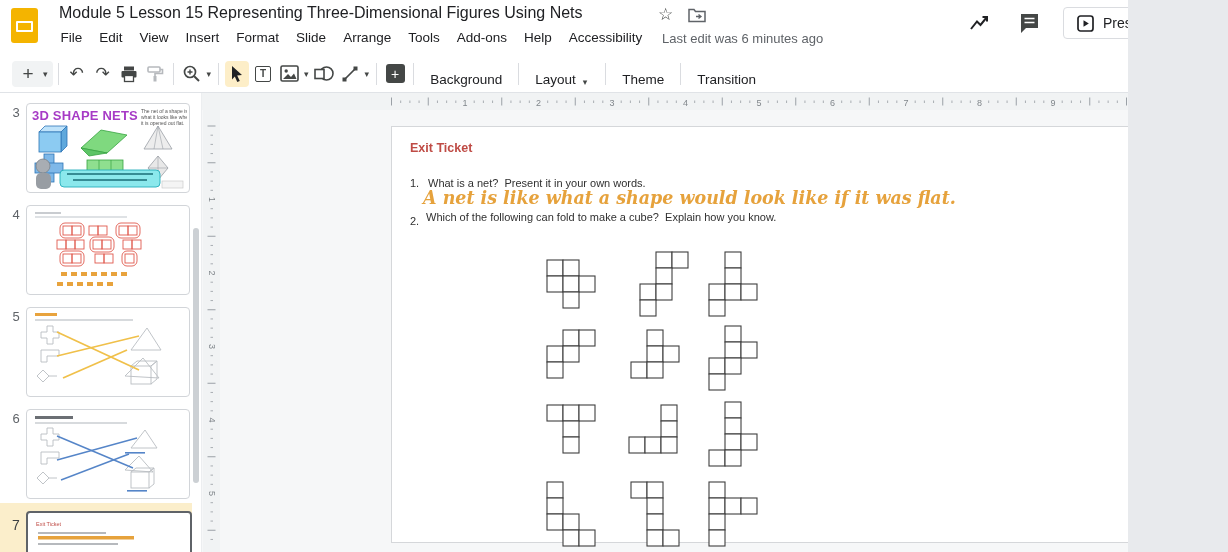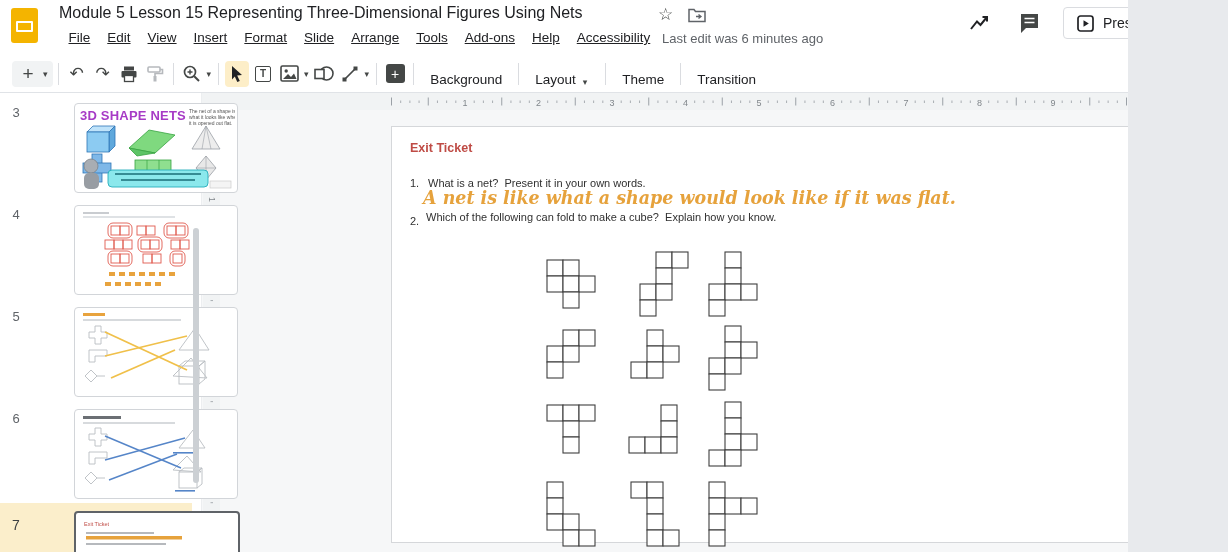--- a/index.html
+++ b/index.html
@@ -1,21 +1,21 @@
 <!DOCTYPE html>
 <html><head>
 <meta charset="utf-8">
 <style>
   html,body{margin:0;padding:0;background:#e8eaed;}
   #stage{position:relative;width:1128px;height:552px;background:#fff;overflow:hidden;
     font-family:"Liberation Sans","DejaVu Sans",sans-serif;color:#202124;}
   .abs{position:absolute;}
   
   #doc-title{left:59px;top:4px;font-size:16px;color:#202124;white-space:nowrap;}
-  #menu-row{left:60px;top:28px;display:flex;text-decoration:underline;}
+  #menu-row{left:52px;top:28px;display:flex;}
   .menu-item{font-size:13.5px;padding:2px 8.5px;color:#202124;cursor:default;}
   #last-edit{left:662px;top:31px;font-size:13px;color:#5f6368;}
   .icon-btn{display:flex;align-items:center;justify-content:center;color:#444746;}
   #present-btn{left:1063px;top:7px;height:30px;display:flex;align-items:stretch;
     border:1px solid #dadce0;border-radius:4px;background:#fff;}
   #present-main{display:flex;align-items:center;gap:9px;padding:0 13px;font-size:14px;color:#202124;}
   #present-caret{width:27px;display:flex;align-items:center;justify-content:center;border-left:1px solid #dadce0;font-size:10px;color:#444746;}
   #share-btn{left:1196px;top:5px;width:40px;height:34px;background:#F9BC15;border-radius:17px 0 0 17px;
     display:flex;align-items:center;justify-content:flex-start;padding-left:11px;box-sizing:border-box;}
   
@@ -33,21 +33,21 @@
   #insert-ph{width:19px;height:19px;background:#444746;border-radius:3px;color:#fff;font-size:14px;
     display:flex;align-items:center;justify-content:center;}
   
   #content-bg{left:202px;top:110px;width:1026px;height:442px;background:#F6F7F8;}
   #corner-box{left:202px;top:93px;width:18px;height:17px;background:#F1F3F4;}
   #hruler{left:220px;top:93px;width:1008px;height:17px;background:#F1F3F4;}
   #vruler{left:203px;top:110px;width:17px;height:442px;background:#F1F3F4;}
   
   #filmstrip{left:0;top:93px;width:202px;height:459px;background:#fff;border-right:1px solid #eceef0;box-sizing:border-box;}
   .slide-num{position:absolute;left:8px;font-size:13px;color:#5f6368;width:16px;text-align:center;}
-  .thumb{position:absolute;left:26px;width:162px;height:88px;background:#fff;border:1px solid #d2d5d9;border-radius:4px;overflow:hidden;margin-left:48px;}
+  .thumb{position:absolute;left:26px;width:162px;height:88px;background:#fff;border:1px solid #d2d5d9;border-radius:4px;overflow:hidden;}
   #sel-highlight{left:0;top:410px;width:192px;height:49px;background:#FBEECB;}
   #thumb-7{border:2px solid #5f6368;}
   #strip-scrollbar{left:193px;top:135px;width:6px;height:255px;background:#ccd0d4;border-radius:3px;}
   
   #slide-canvas{left:391px;top:126px;width:738px;height:417px;background:#fff;border:1px solid #d5d7da;box-sizing:border-box;}
   #slide-title{position:absolute;left:18px;top:14px;font-size:12.5px;font-weight:600;color:#BF4B45;}
   .q-line{position:absolute;font-size:11px;color:#303030;white-space:pre;}
   #answer-line{position:absolute;left:31px;top:60px;font-family:"DejaVu Serif","Liberation Serif",serif;
     font-style:italic;font-weight:bold;font-size:18px;color:#E6A23C;white-space:nowrap;transform:scaleX(.97);transform-origin:left;}
   .net-svg{position:absolute;}

